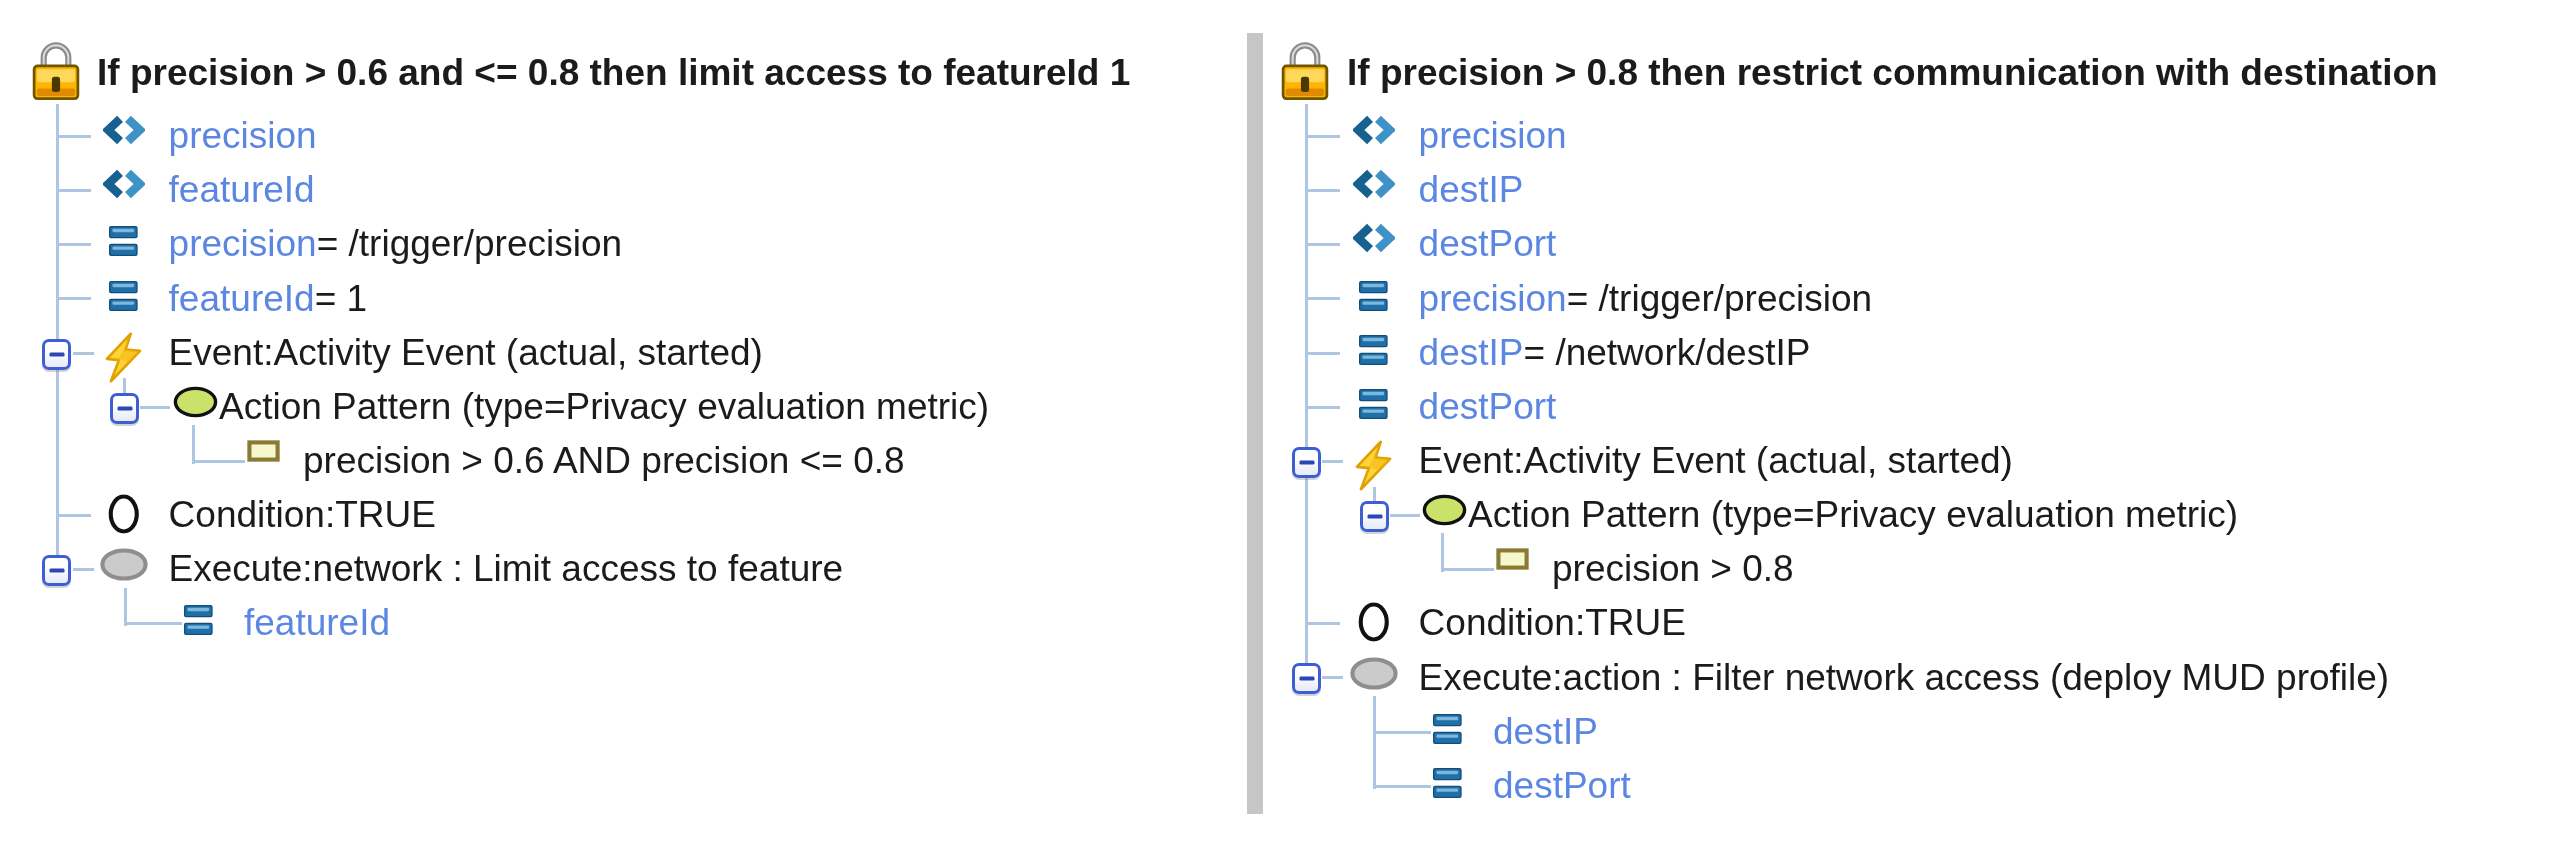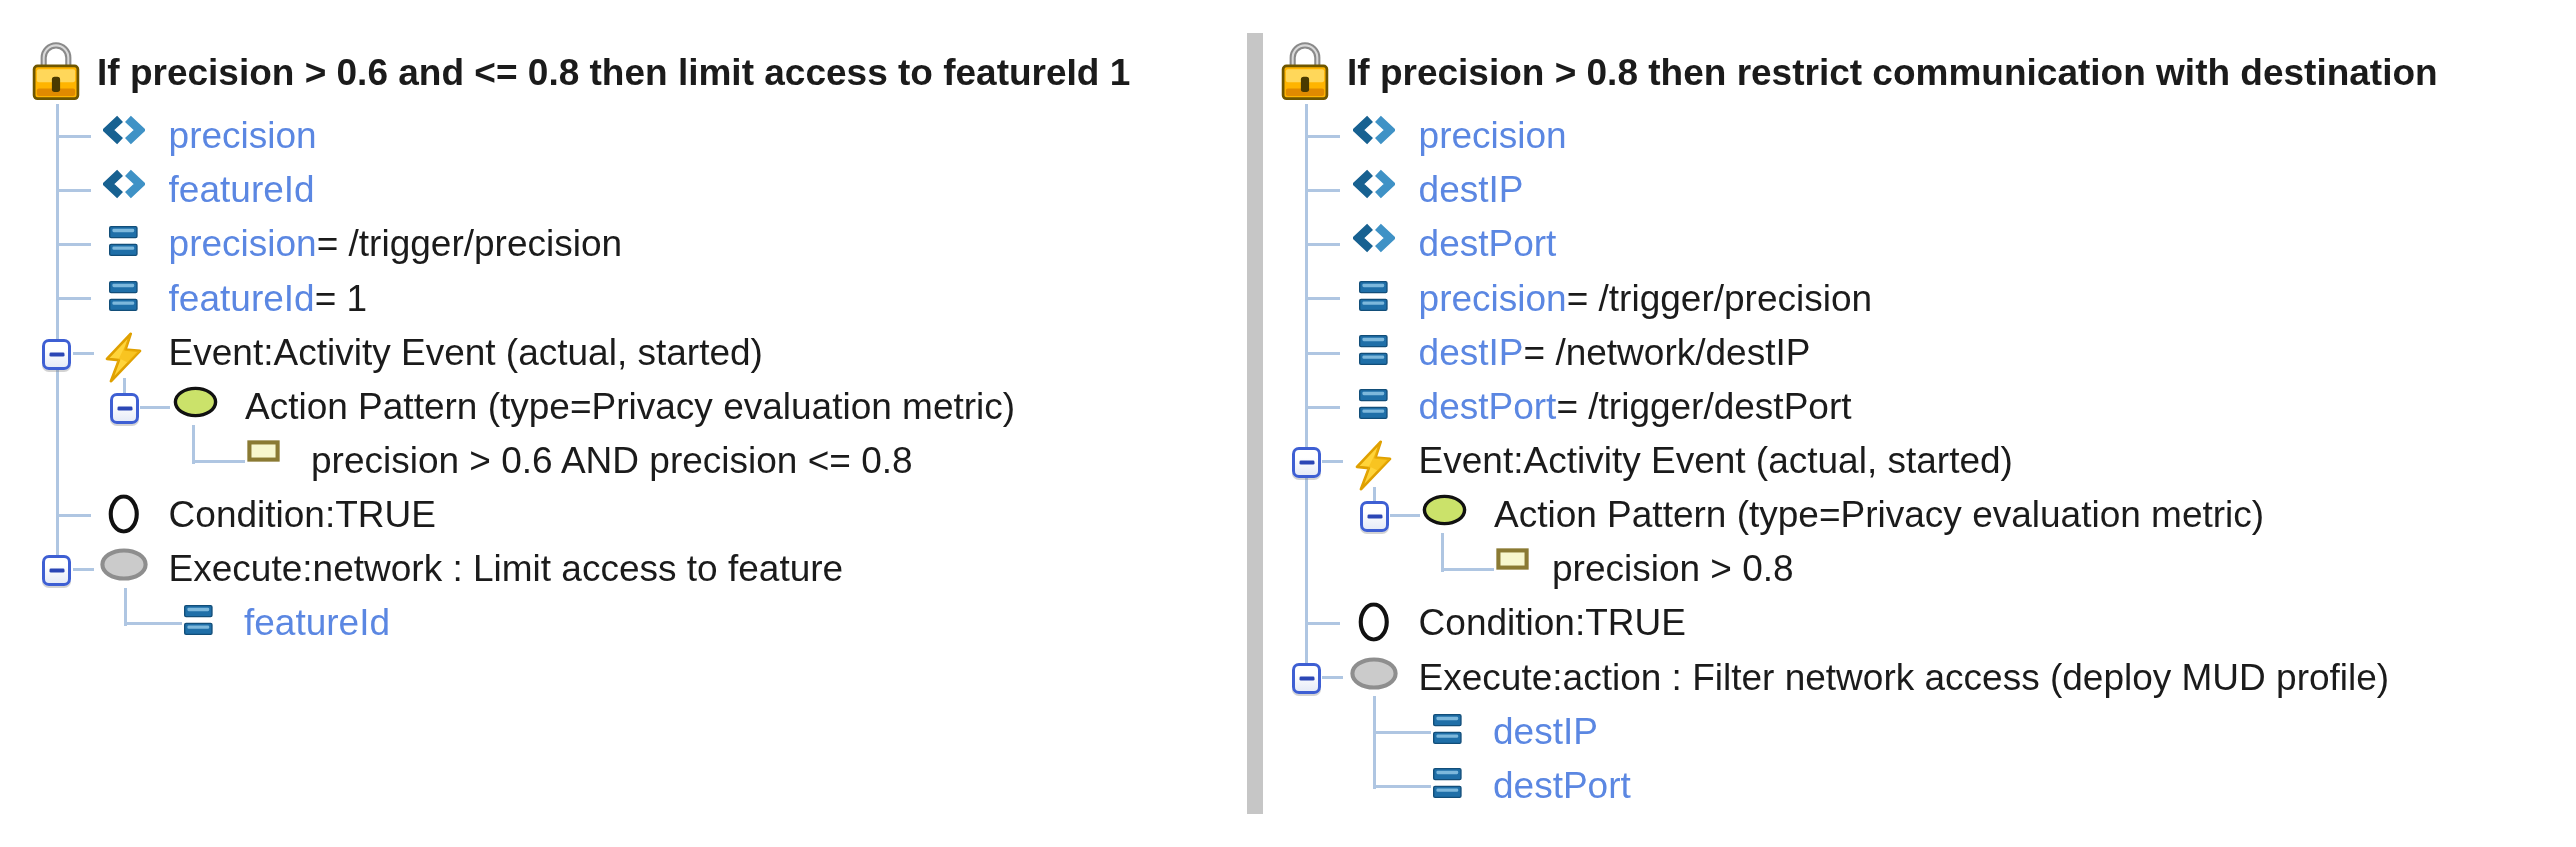--- a/index.html
+++ b/index.html
@@ -13,21 +13,21 @@
   }
   .row{
     position:absolute;height:44px;display:flex;align-items:flex-start;
     font-size:37px;color:#1b1b1b;white-space:nowrap;
   }
   .ibox{display:flex;align-items:center;justify-content:center;width:49px;flex:0 0 49px;}
   .ibox.sm{width:33px;flex:0 0 33px;}
   .ibox.md{width:45px;flex:0 0 45px;}
   .ibox.eq{width:30px;flex:0 0 30px;}
   .txt{margin-left:20.6px;}
-  .txt2{margin-left:27px;}
+  .txt2{margin-left:1px;}
   .txt3{margin-left:23px;}
   .txt4{margin-left:30px;}
   .blue{color:#5B87E2;}
   .bold{font-weight:400;}
   .vline,.hline{position:absolute;background:#AFC6E2;}
   .vline{width:3.4px;}
   .hline{height:3.4px;}
   .divider{position:absolute;background:#C6C6C6;}
   .toggle{
     position:absolute;width:23px;height:25px;border:3.4px solid #3E5FD3;border-radius:6.9px;
@@ -162,21 +162,21 @@
         <span> Activity Event (actual, started)</span>
     </div>
     <div class="row" style="left:173px;top:386px;">
       <span class="ibox md">
           <svg width="45" height="32" viewBox="0 0 66 47">
             <use href="#sym-ellipse-green"></use>
           </svg>
         </span>
       <span class="txt2">Action Pattern (type=Privacy evaluation metric)</span>
     </div>
-    <div class="row" style="left:247px;top:440px;gap:8px;">
+    <div class="row" style="left:247px;top:440px;">
       <span class="ibox sm">
           <svg width="33" height="22" viewBox="0 0 48 32">
             <use href="#sym-constraint"></use>
           </svg>
         </span>
       <span class="txt3">precision &gt; 0.6 AND precision &lt;= 0.8</span>
     </div>
     <div class="row" style="left:99px;top:494px;">
       <span class="ibox">
           <svg width="31.5" height="40" viewBox="0 0 46 58">
@@ -287,21 +287,20 @@
       <span class="txt blue">destIP</span>
         <span> = /network/destIP</span>
     </div>
     <div class="row" style="left:1349px;top:386px;">
       <span class="ibox">
           <svg width="30" height="36" viewBox="0 0 44 52">
             <use href="#sym-assign"></use>
           </svg>
         </span>
       <span class="txt blue">destPort</span>
-        <span> = /trigger/destPort</span>
     </div>
     <div class="row" style="left:1349px;top:440px;">
       <span class="ibox">
           <svg width="49" height="51" viewBox="0 0 72 74">
             <use href="#sym-lightning"></use>
           </svg>
         </span>
       <span class="txt bold">Event:</span>
         <span> Activity Event (actual, started)</span>
     </div>

